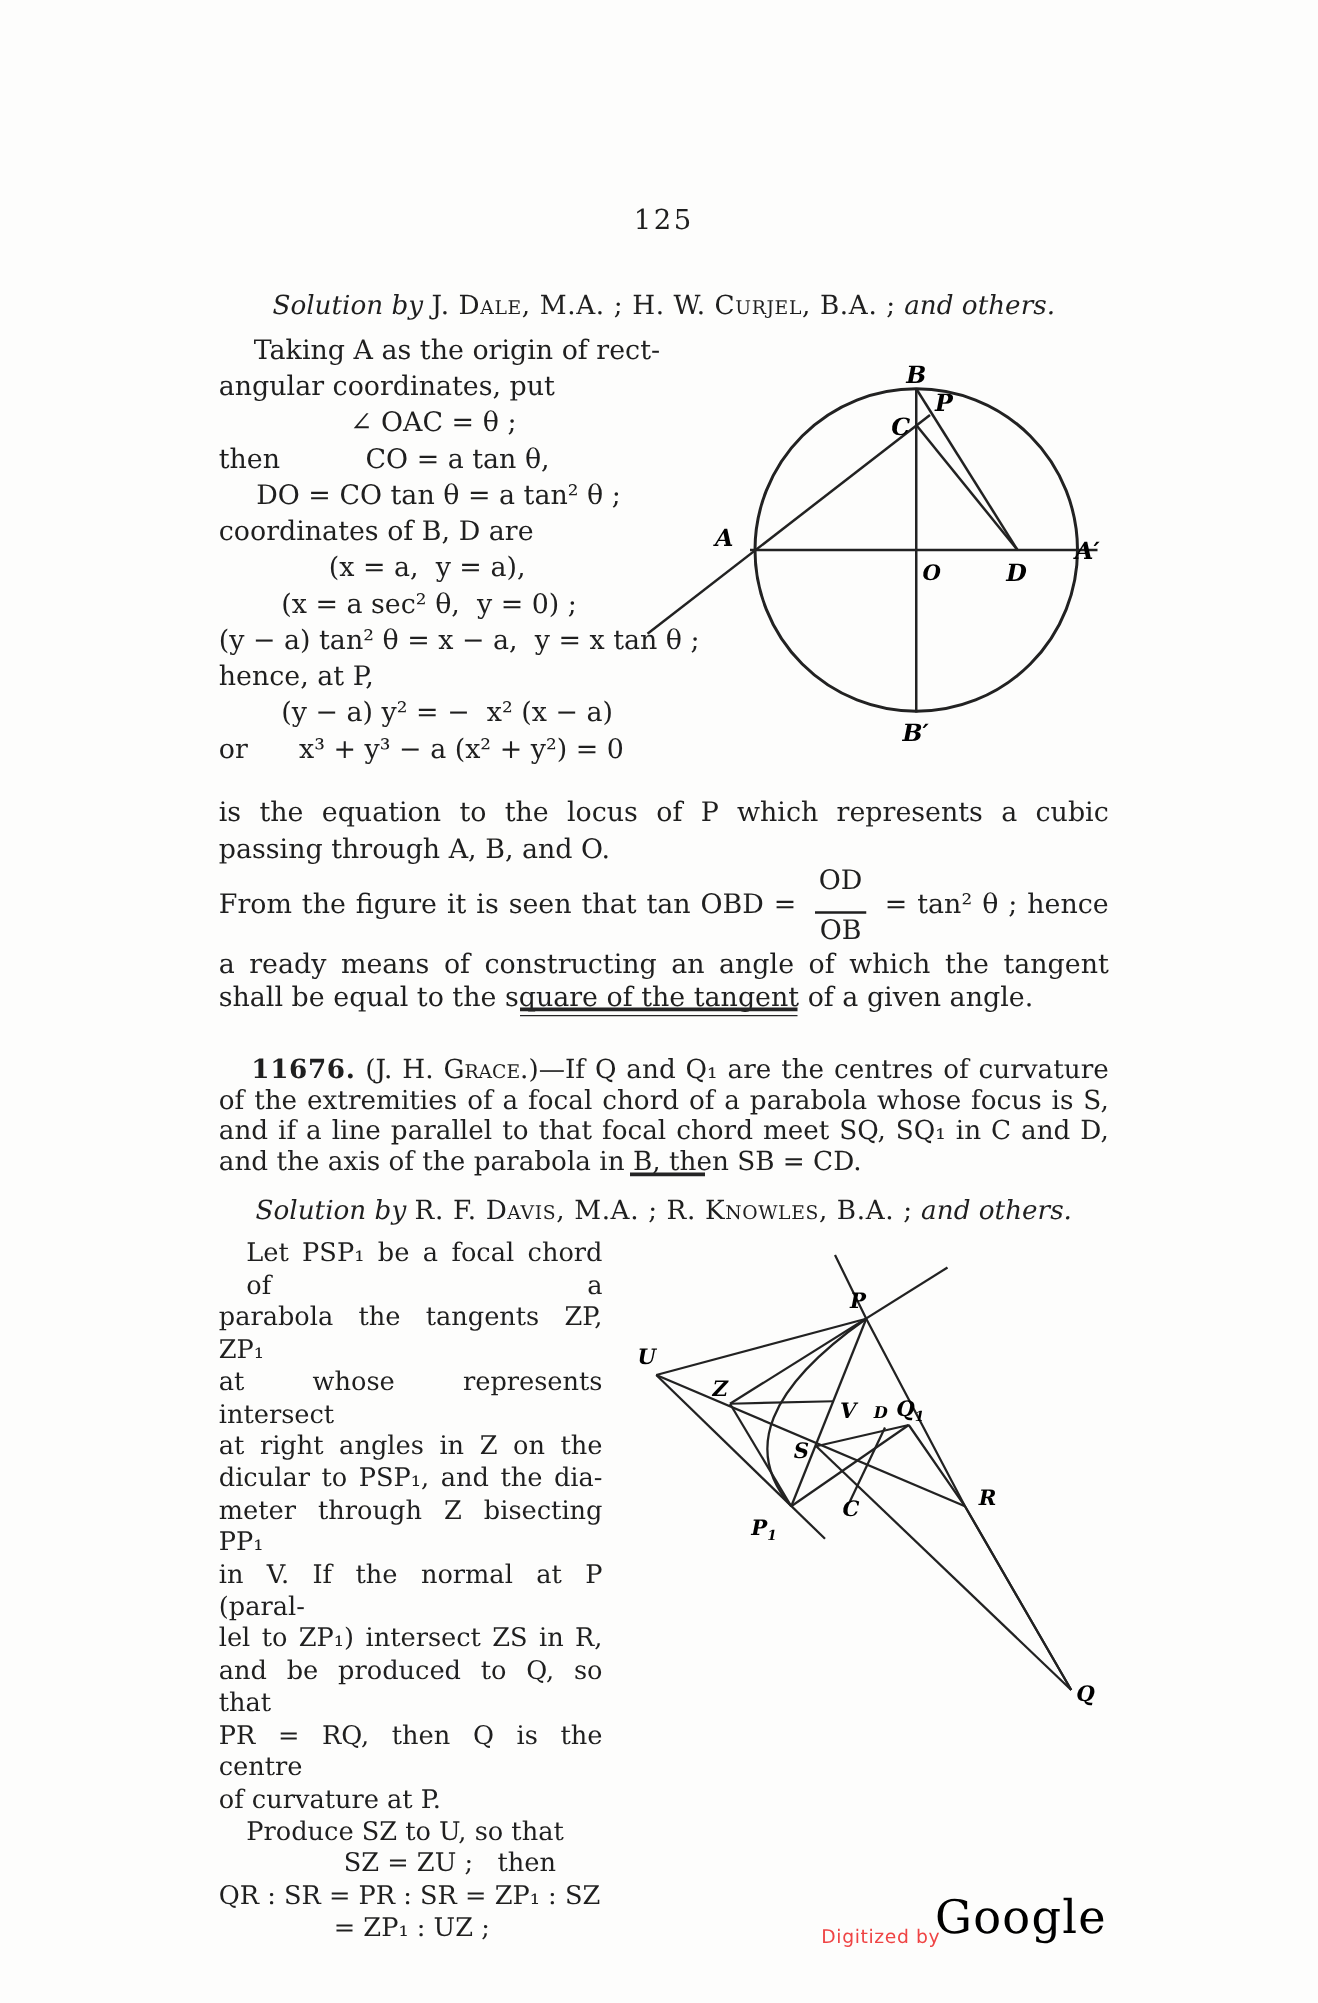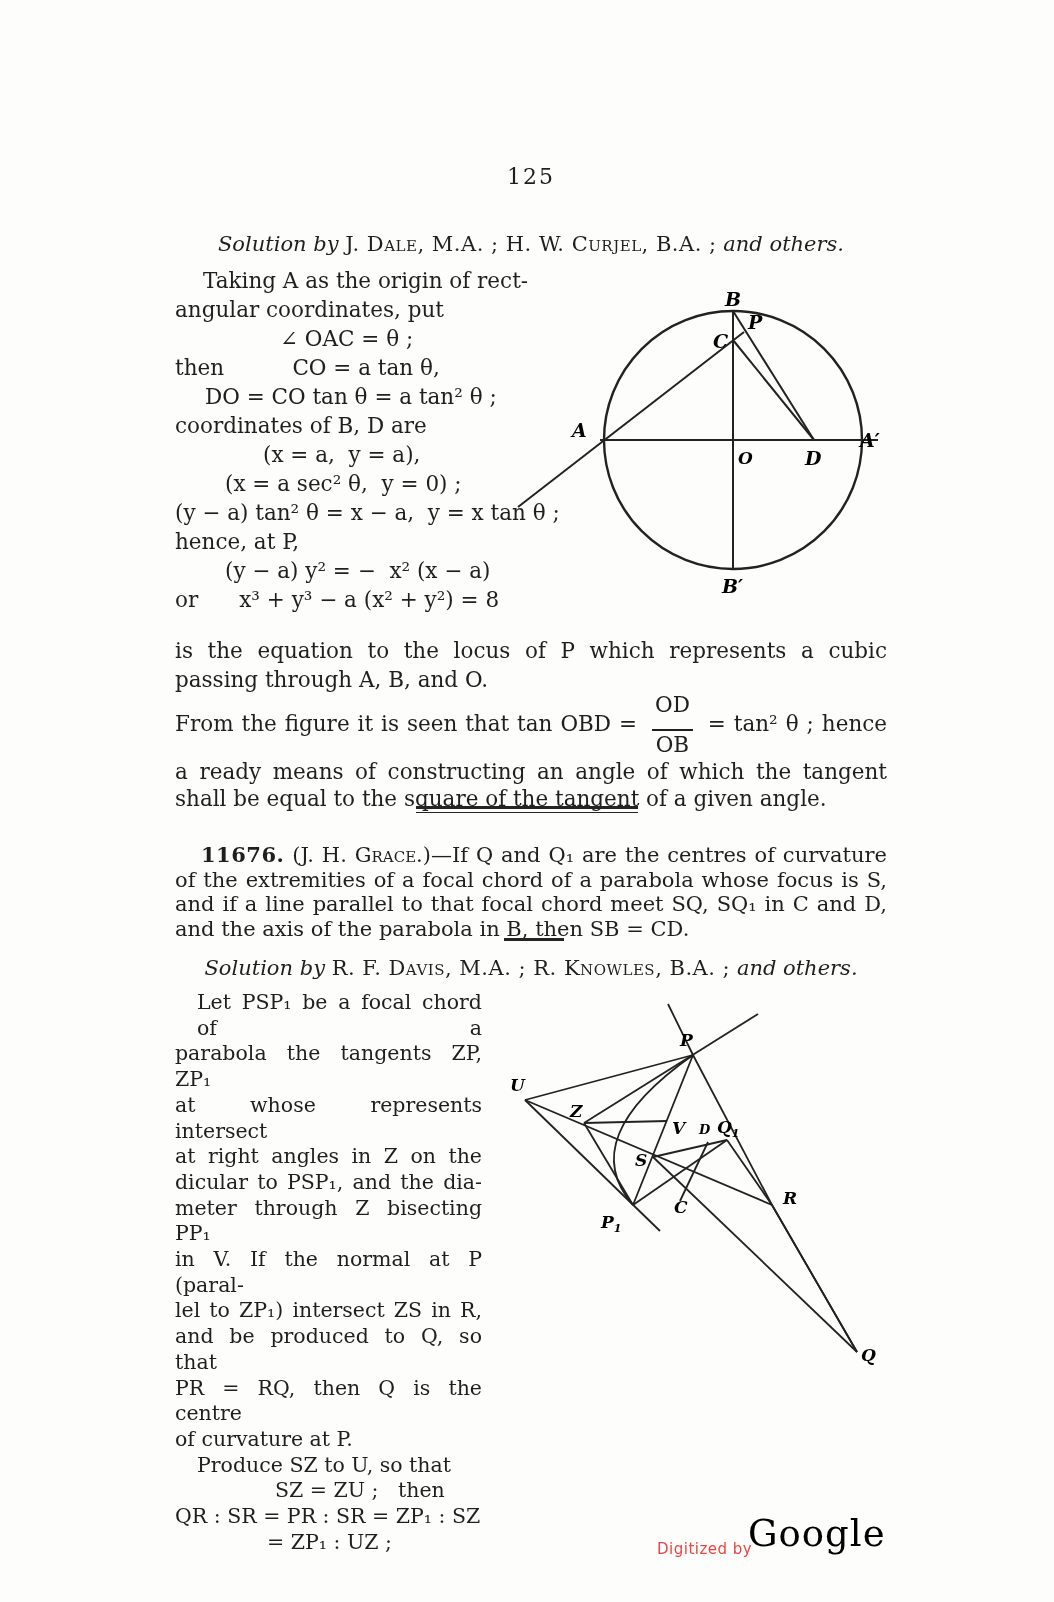--- a/index.html
+++ b/index.html
@@ -59,21 +59,21 @@
   <div class="line">angular coordinates, put</div>
   <div class="line i105">∠ OAC = θ ;</div>
   <div class="line">then          CO = a tan θ,</div>
   <div class="line i30">DO = CO tan θ = a tan² θ ;</div>
   <div class="line">coordinates of B, D are</div>
   <div class="line i88">(x = a,  y = a),</div>
   <div class="line i50">(x = a sec² θ,  y = 0) ;</div>
   <div class="line">(y − a) tan² θ = x − a,  y = x tan θ ;</div>
   <div class="line">hence, at P,</div>
   <div class="line i50">(y − a) y² = −  x² (x − a)</div>
-  <div class="line">or      x³ + y³ − a (x² + y²) = 8</div>
+  <div class="line">or      x³ + y³ − a (x² + y²) = 0</div>
 </div>
 
 <svg class="abs" style="left:500px;top:270px;" width="400" height="340" viewBox="500 270 400 340">
   <circle class="stroke" cx="733" cy="440" r="129" stroke-width="2.4"></circle>
   <line class="stroke" x1="600" y1="440" x2="878" y2="440" stroke-width="2"></line>
   <line class="stroke" x1="733" y1="311" x2="733" y2="570" stroke-width="2"></line>
   <line class="stroke" x1="518" y1="507" x2="744" y2="332" stroke-width="2"></line>
   <line class="stroke" x1="733" y1="311" x2="814" y2="440" stroke-width="2"></line>
   <line class="stroke" x1="733" y1="340" x2="814" y2="440" stroke-width="2"></line>
   <text x="725" y="306" font-size="19">B</text>

